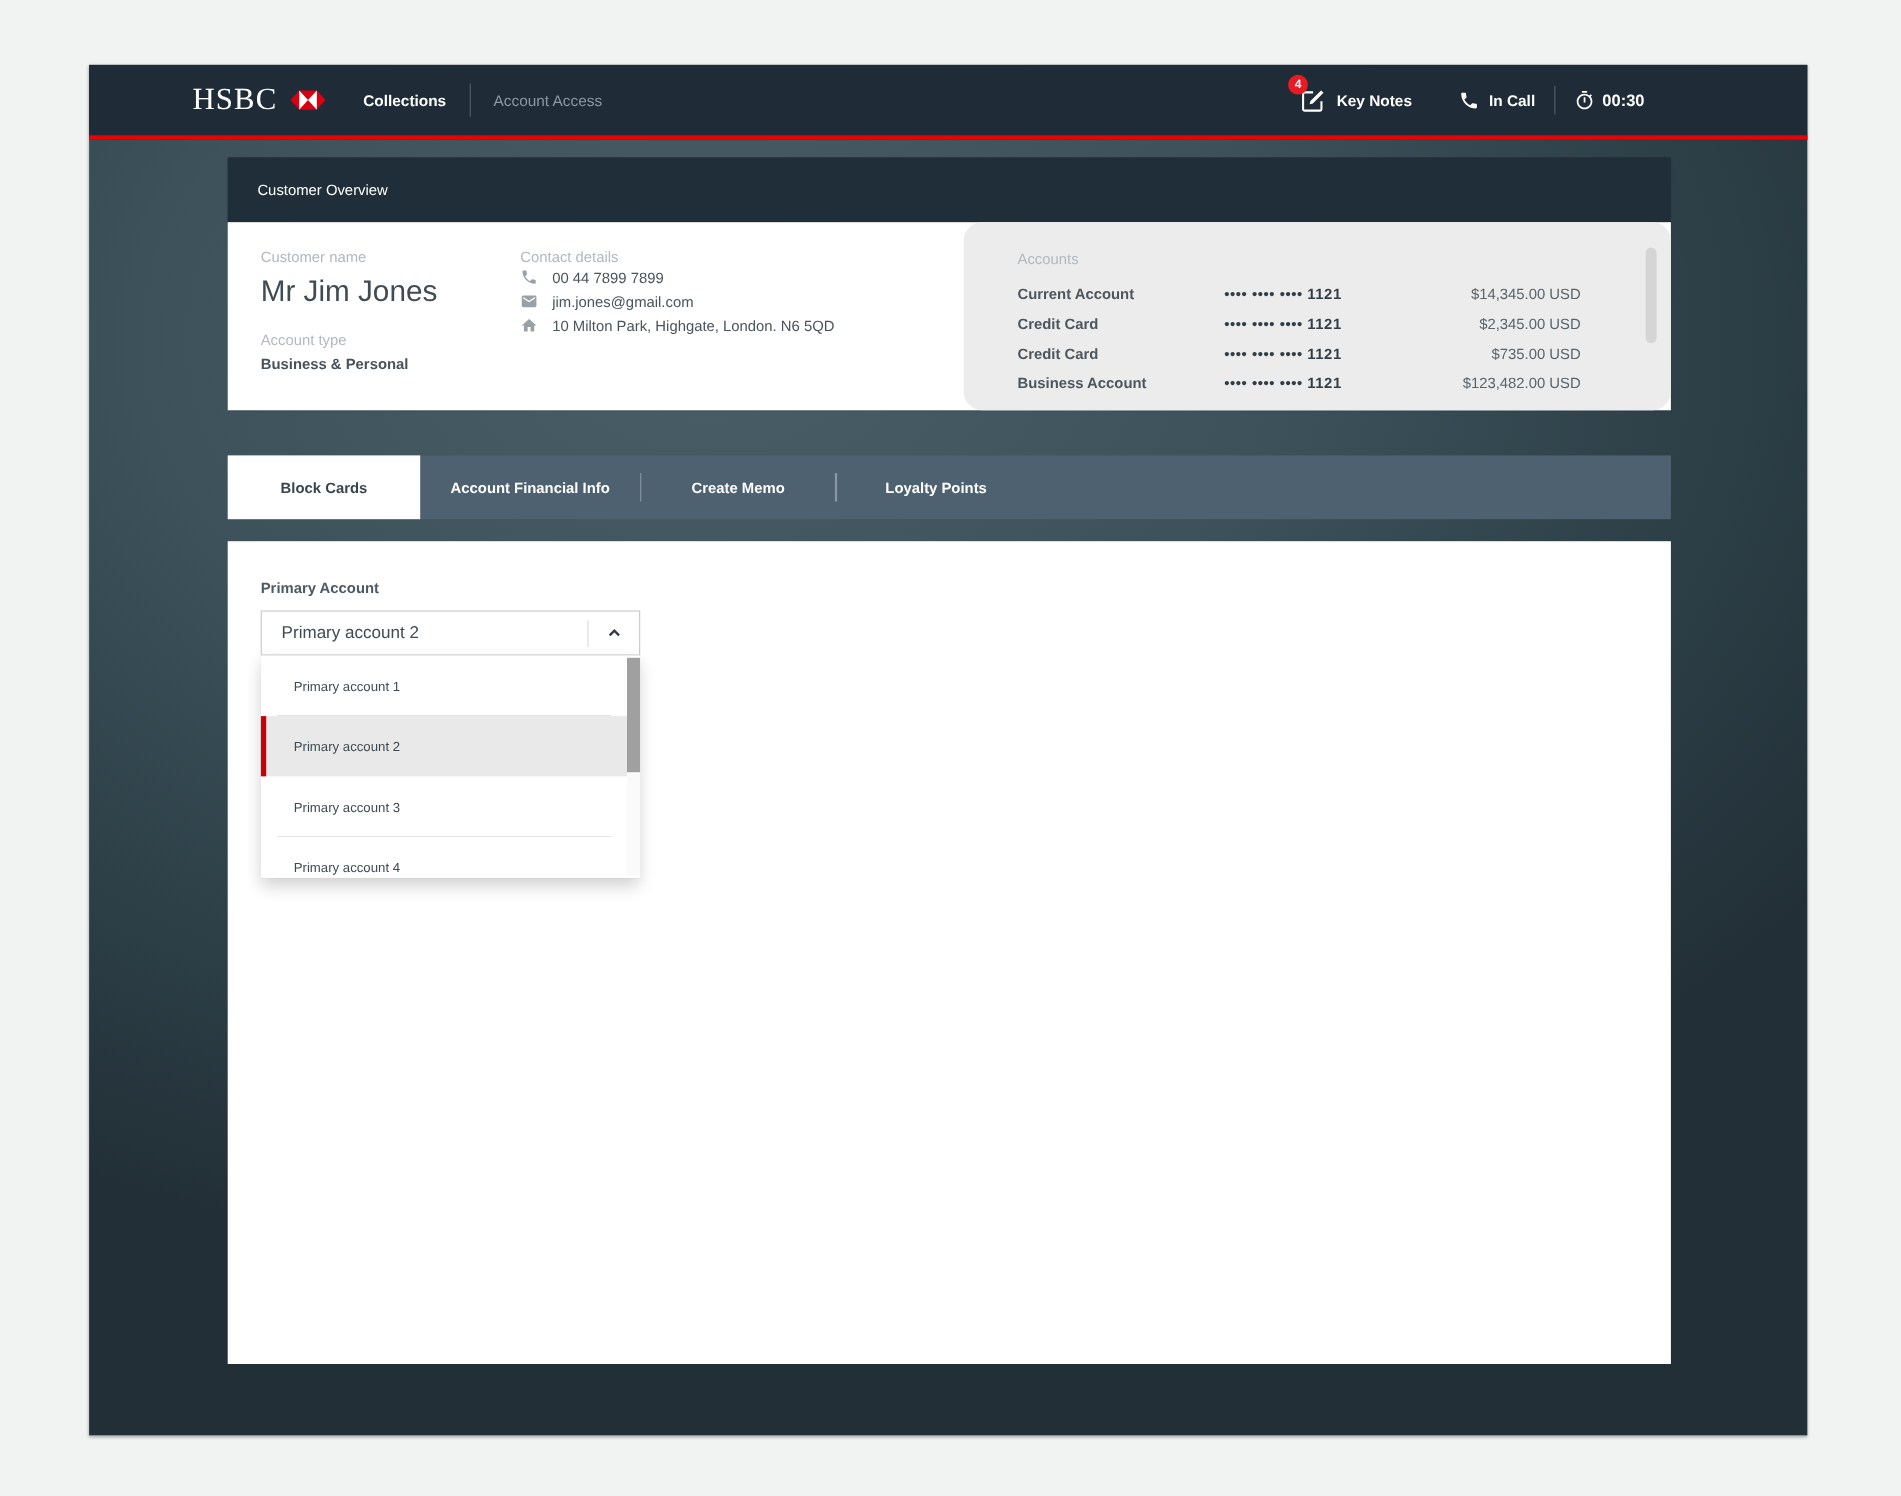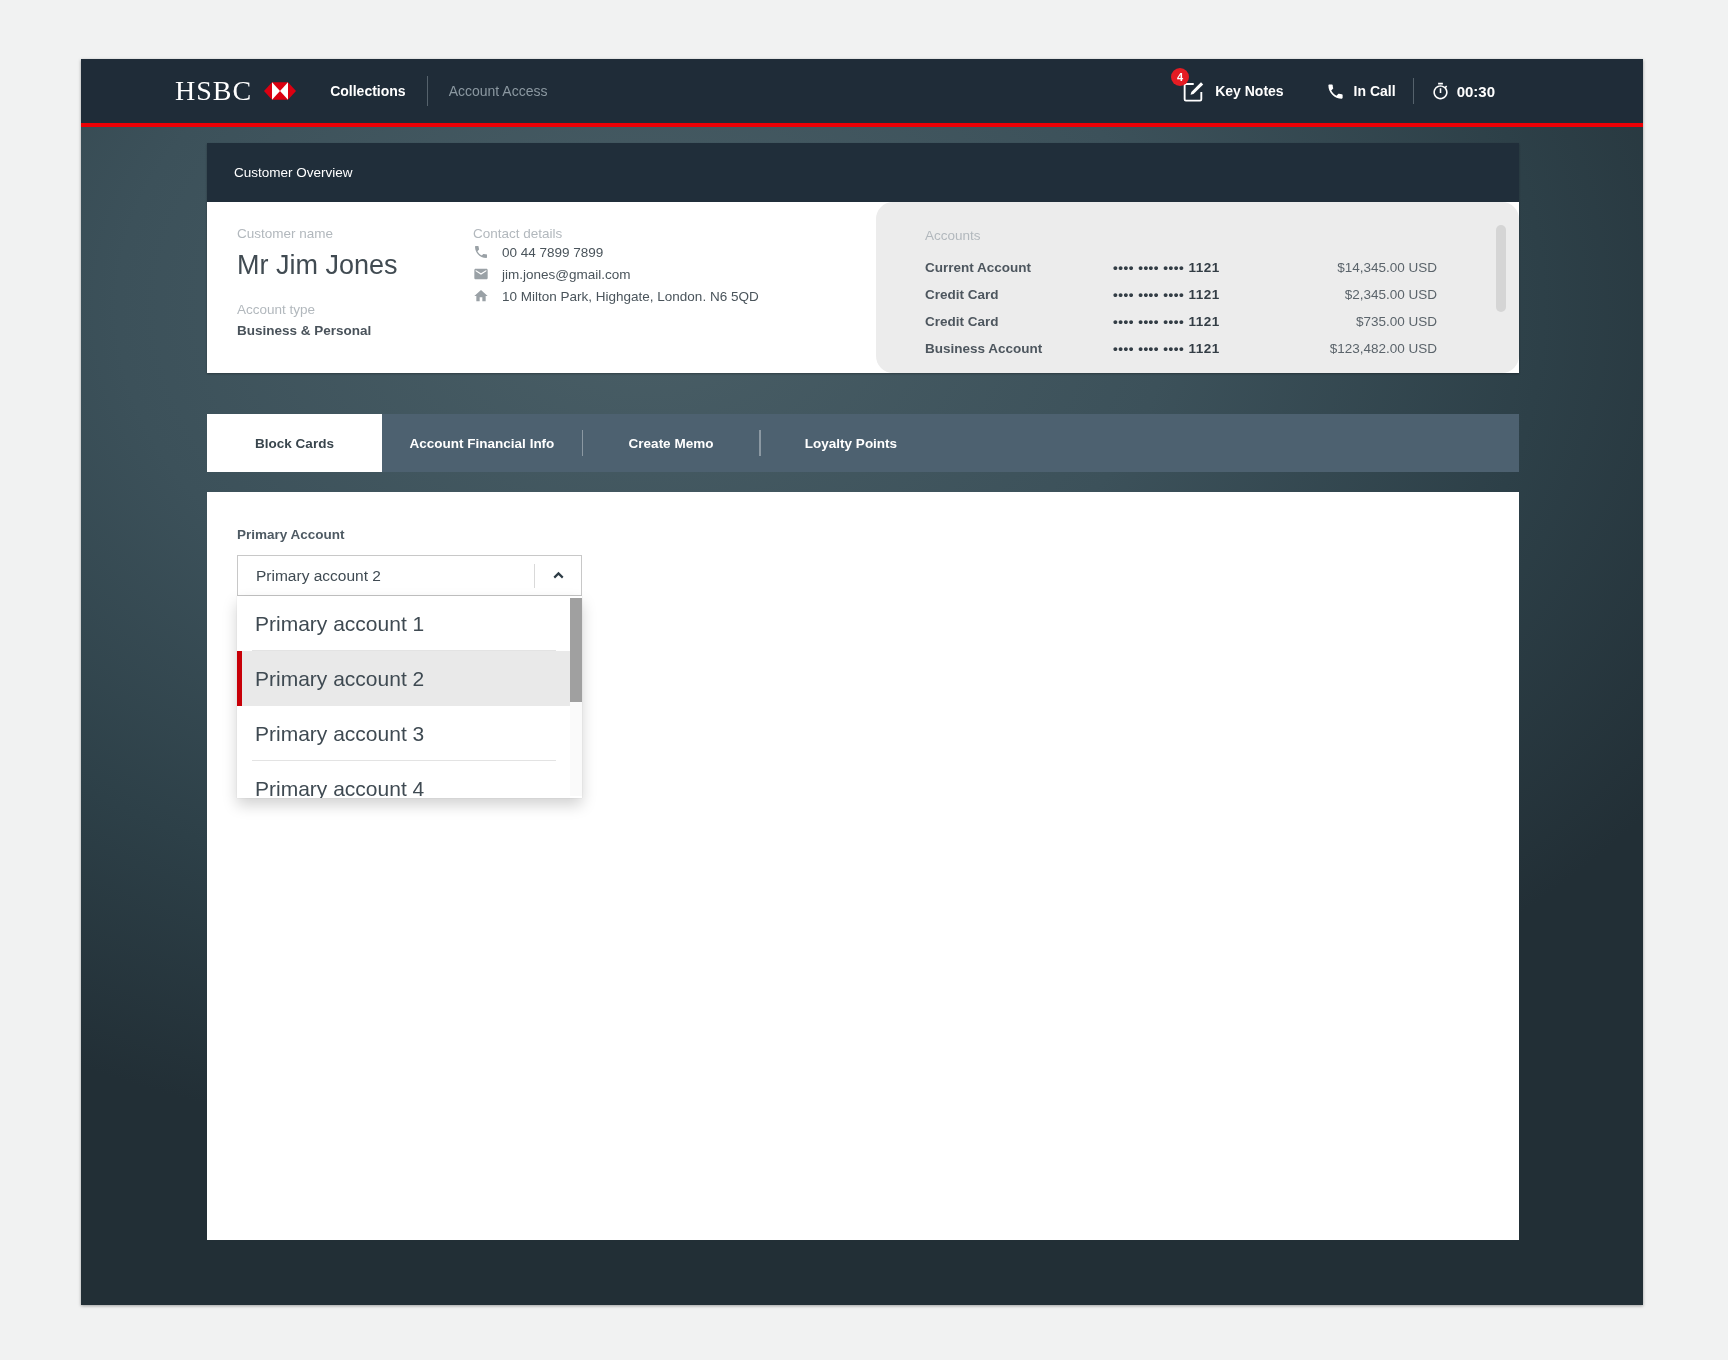--- a/index.html
+++ b/index.html
@@ -85,22 +85,22 @@
     border:1px solid #c8c8c8; display:flex; align-items:center; cursor:default;
   }
   .select-value { font-size:15.5px; color:#3f4a52; margin-left:18px; flex:1 1 auto; }
   .select-div { width:1px; height:24px; background:#d9d9d9; }
   .select-chev { width:46px; display:flex; align-items:center; justify-content:center; }
   .select-chev svg { width:17px; height:17px; }
   .listbox {
     position:absolute; left:30px; top:104px; width:345px; height:202px; background:#fff;
     box-shadow:0 7px 14px rgba(0,0,0,.18), 0 0 1px rgba(0,0,0,.15); overflow:hidden;
   }
-  .option { position:relative; height:55px; display:flex; align-items:center; padding-left:18px;
-    font-size:21px; color:#3f4a52; background:#fff; cursor:default; }
+  .option { position:relative; height:55px; display:flex; align-items:center; padding-left:30px;
+    font-size:12px; color:#3f4a52; background:#fff; cursor:default; }
   .option .inset-div { position:absolute; left:15px; right:26px; bottom:0; height:1px; background:#e3e3e3; }
   .option.selected { background:#e9e9e9; }
   .option.selected .redbar { position:absolute; left:0; top:0; width:5px; height:100%; background:#c80008; }
   .list-scrollbar { position:absolute; right:0; top:2px; width:12px; height:198px; background:#fafafa; }
   .list-thumb { position:absolute; left:0; top:0; width:12px; height:104px; background:#a0a0a0; }
 </style>
 </head>
 <body>
 
 <div class="window">

